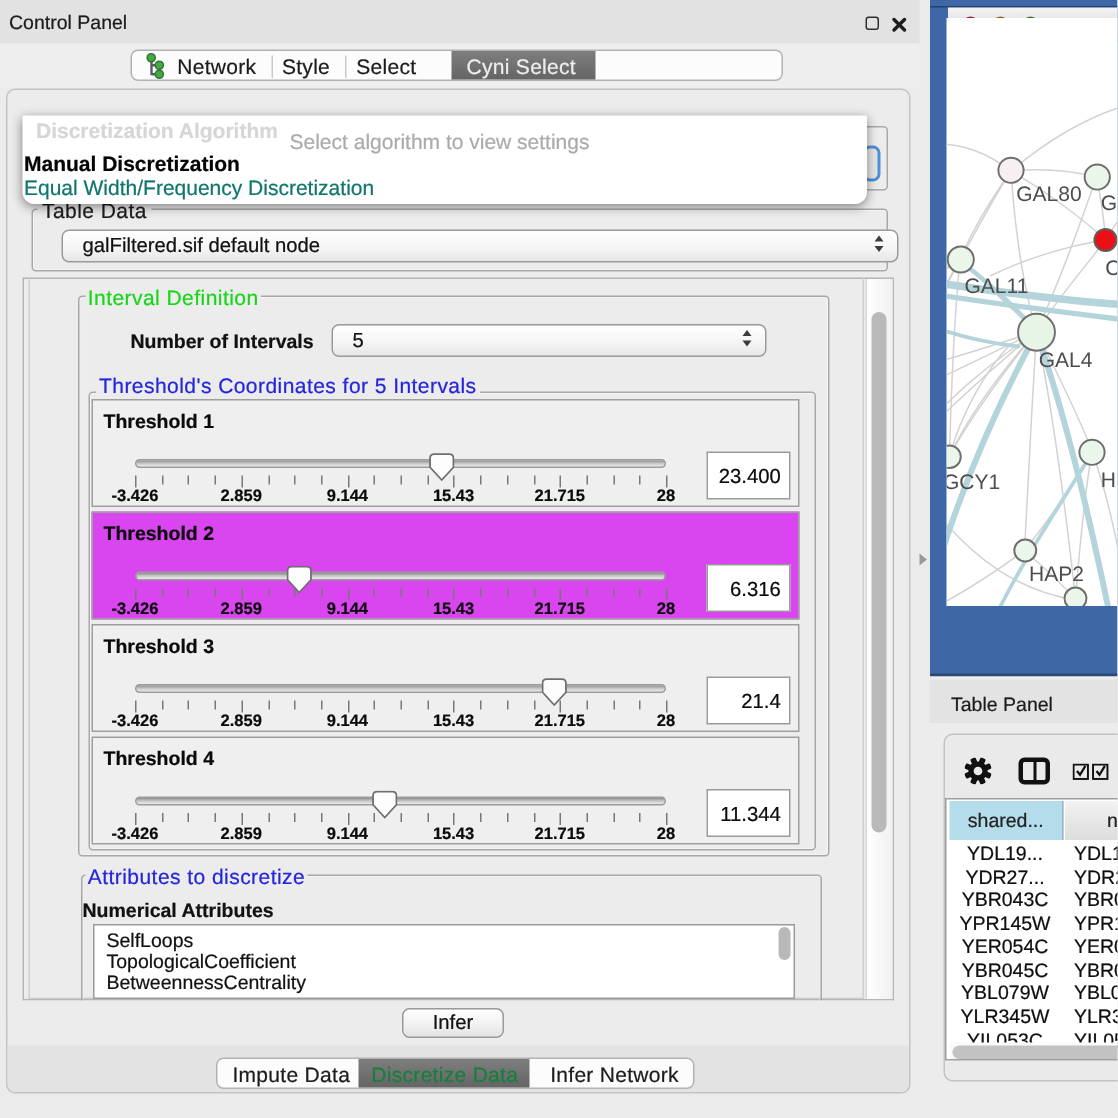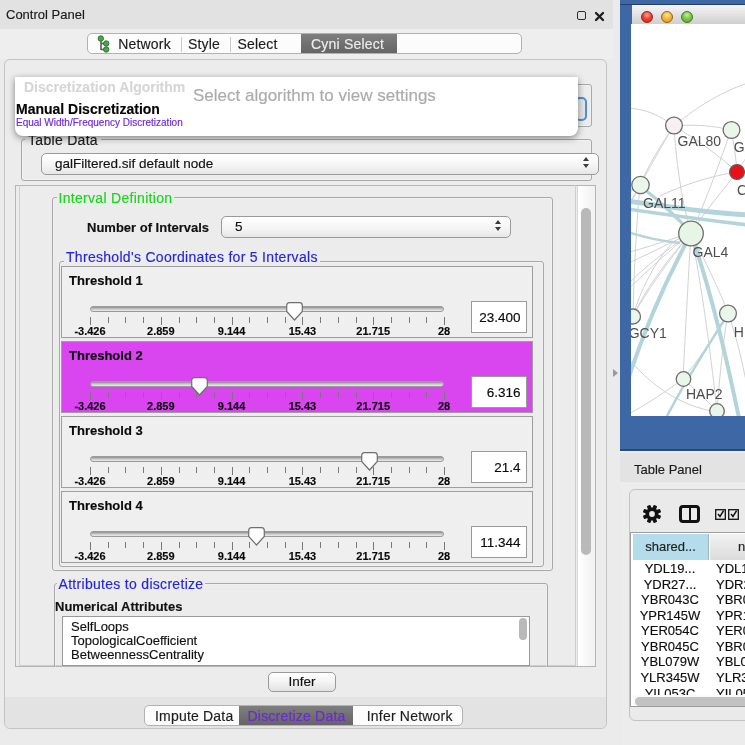--- a/index.html
+++ b/index.html
@@ -232,39 +232,39 @@
 </div>
 
 <div class="abs" style="left:16px;top:667px;width:579px;height:61px;background:#ececec;"></div>
 
 <div class="abs" style="left:268px;top:672px;width:68px;height:20px;border:1px solid #9a9a9a;border-radius:5px;background:linear-gradient(#ffffff,#f2f2f2 55%,#e2e2e2);font-size:13.5px;color:#111;text-align:center;line-height:18px;">Infer</div>
 
 <div class="abs" style="left:5px;top:697px;width:601px;height:31px;background:#e3e3e3;border-radius:0 0 6px 6px;"></div>
 <div class="abs" style="left:143.5px;top:704.5px;width:319px;height:21px;background:#fcfcfc;border:1px solid #b2b2b2;border-radius:5px;overflow:hidden;">
  <div class="abs" style="left:94.8px;top:0;width:113.4px;height:21px;background:linear-gradient(#7e7e7e,#626262);"></div>
  <div class="abs ttx" style="left:49.7px;">Impute Data</div>
- <div class="abs ttx" style="left:152px;color:#6d28d9;">Discretize Data</div>
+ <div class="abs ttx" style="left:152px;color:#15803d;">Discretize Data</div>
  <div class="abs ttx" style="left:265.2px;">Infer Network</div>
 </div>
 
 <div class="abs" style="left:15px;top:77px;width:563px;height:59px;background:#ffffff;border-radius:1px 1px 8px 8px;box-shadow:0 2px 7px rgba(0,0,0,0.45);"></div>
 <div class="abs bold" style="left:24px;top:79px;font-size:14px;color:#d6d6d6;">Discretization Algorithm</div>
-<div class="abs" style="left:193px;top:86px;font-size:17px;color:#ababab;">Select algorithm to view settings</div>
+<div class="abs" style="left:193px;top:86px;font-size:14px;color:#ababab;">Select algorithm to view settings</div>
 <div class="abs bold" style="left:16px;top:101px;font-size:14px;color:#050505;">Manual Discretization</div>
-<div class="abs" style="left:16px;top:117px;font-size:10px;color:#6d28d9;">Equal Width/Frequency Discretization</div>
+<div class="abs" style="left:16px;top:117px;font-size:14px;color:#0f766e;">Equal Width/Frequency Discretization</div>
 
 <div class="abs" style="left:613px;top:369px;width:0;height:0;border-top:4px solid transparent;border-bottom:4px solid transparent;border-left:5px solid #9a9a9a;"></div>
 
 <div class="abs" style="left:620px;top:0;width:125px;height:450px;background:#3e67a5;"></div>
 <div class="abs" style="left:620px;top:3.5px;width:125px;height:1.5px;background:#27406b;"></div>
 <div class="abs" style="left:632px;top:5px;width:113px;height:23px;background:linear-gradient(#f5f5f5,#d2d2d2 80%,#c6c6c6);border-bottom:1px solid #8e8e8e;"></div>
 <div class="abs" style="left:641px;top:11px;width:12px;height:12px;border-radius:50%;background:radial-gradient(circle at 50% 30%, #fca49a 0%, #ef4433 45%, #d21c10 100%);border:0.5px solid #8e241c;"></div>
 <div class="abs" style="left:661px;top:11px;width:12px;height:12px;border-radius:50%;background:radial-gradient(circle at 50% 30%, #fde39a 0%, #f4b73e 45%, #df9313 100%);border:0.5px solid #946213;"></div>
 <div class="abs" style="left:681px;top:11px;width:12px;height:12px;border-radius:50%;background:radial-gradient(circle at 50% 30%, #c4ecaa 0%, #7cc84e 45%, #52a626 100%);border:0.5px solid #49761d;"></div>
-<div class="abs" style="left:631px;top:24px;width:114px;height:392px;background:#ffffff;overflow:hidden;">
+<div class="abs" style="left:631px;top:12px;width:114px;height:392px;background:#ffffff;overflow:hidden;">
 <svg width="114" height="392" viewBox="631 28 114 392" style="position:absolute;left:0;top:0;">
  <g fill="none" stroke="#d2d2d2" stroke-width="1">
   <path d="M691,237 C 680,200 676,160 674,130"></path>
   <path d="M691,237 C 705,215 725,192 737,176"></path>
   <path d="M691,237 C 706,205 722,160 731,134"></path>
   <path d="M691,237 C 672,220 652,200 640,189"></path>
   <path d="M691,237 C 668,265 645,298 633,320"></path>
   <path d="M691,237 C 705,265 720,295 728,317"></path>
   <path d="M691,237 C 688,285 685,345 683,383"></path>
   <path d="M691,237 C 703,295 712,370 717,415"></path>

